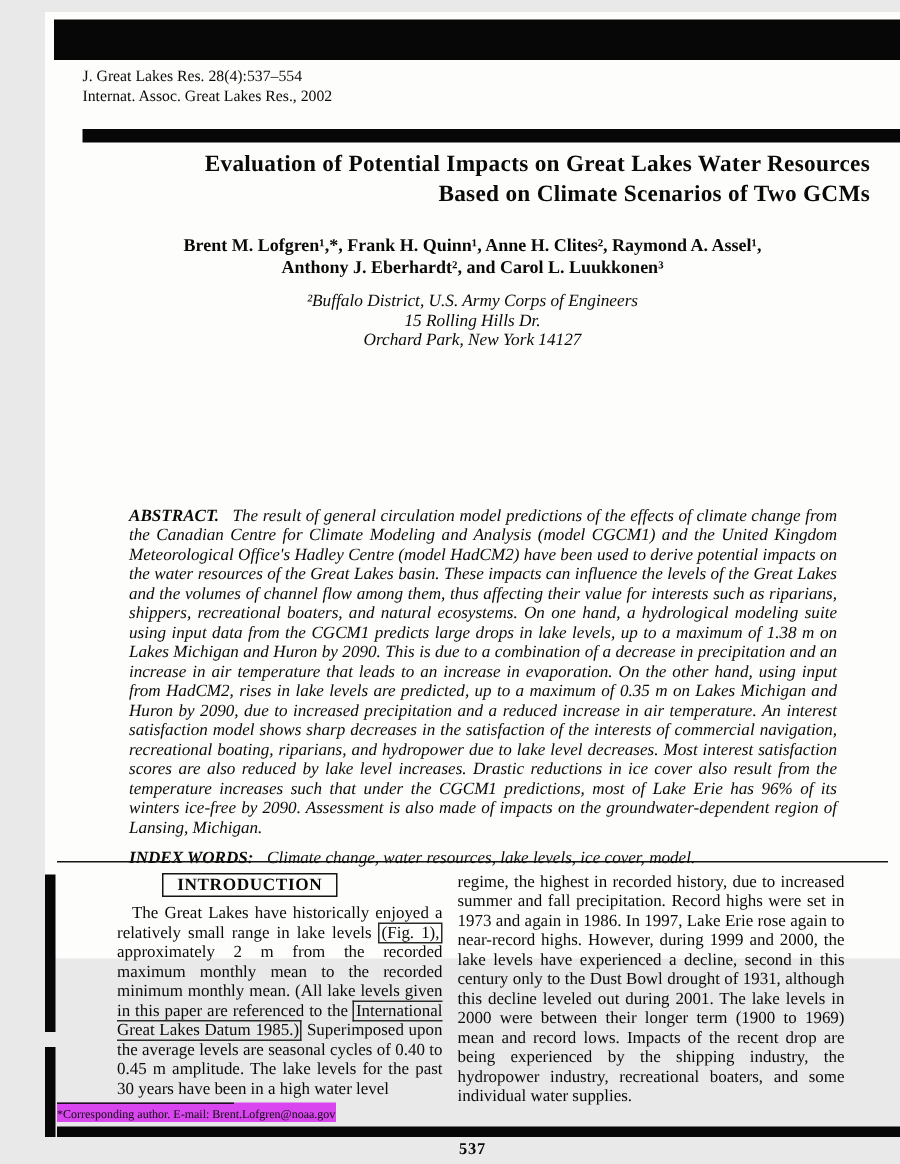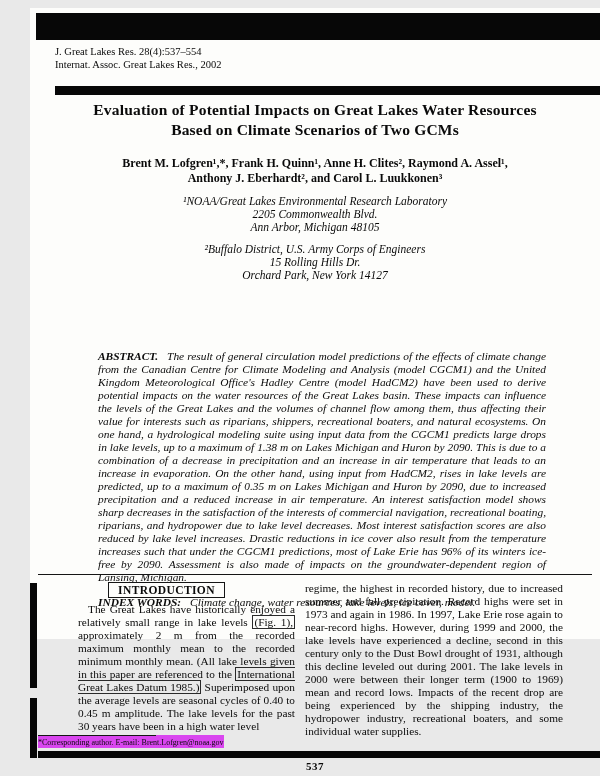--- a/index.html
+++ b/index.html
@@ -9,28 +9,28 @@
     font-family:"Liberation Serif","DejaVu Serif",serif;
   }
   .page{position:absolute;left:30px;top:8px;width:570px;height:631px;background:#fdfdfb;}
   .bar{position:absolute;background:#070707;}
   .bar-top{top:5px;left:6px;right:0;height:27px;}
   .bar-mid{top:78px;left:25px;right:0;height:9px;}
   .bar-bottom{top:743px;left:8px;right:0;height:7px;}
   .strip-1{top:575px;left:0;width:7px;height:105px;}
   .strip-2{top:690px;left:0;width:7px;height:60px;}
   .citation{position:absolute;top:37px;left:25px;font-size:10.5px;line-height:13px;}
-  .title{position:absolute;top:92px;left:20px;right:20px;margin:0;text-align:center;
+  .title{position:absolute;top:92px;left:20px;right:20px;margin:0;text-align:right;
          font-size:15.5px;font-weight:bold;line-height:20px;white-space:pre-line;letter-spacing:.2px;}
   .authors{position:absolute;top:148px;left:20px;right:20px;text-align:center;
            font-size:12px;font-weight:bold;line-height:15px;white-space:pre-line;}
   .affiliations{position:absolute;top:187px;left:0;right:0;text-align:center;}
   .affiliation{font-style:italic;font-size:11.5px;line-height:13px;margin-bottom:9px;white-space:pre-line;}
   .front{position:absolute;top:330px;left:56px;right:42px;}
-  .abstract,.index-words{font-style:italic;font-size:11.4px;line-height:13px;text-align:justify;margin:12px;}
+  .abstract,.index-words{font-style:italic;font-size:11.4px;line-height:13px;text-align:justify;margin:0;}
   .index-words{margin-top:7px;text-align:left;}
   .lead{font-weight:bold;margin-right:9px;}
   .divider{position:absolute;top:566px;left:8px;right:8px;border-top:1px solid #151515;}
   .columns{position:absolute;top:574px;left:8px;right:37px;display:flex;gap:10px;}
   .col-left{flex:none;width:257px;position:relative;height:168px;}
   .col-right{flex:1;overflow:hidden;max-height:174px;}
   .col-text{font-size:11.3px;line-height:13px;text-align:justify;margin:0;}
   .indent{text-indent:10px;padding-left:40px;}
   .section-heading{display:block;width:fit-content;margin:0 auto 5px;border:1px solid #151515;
       padding:1px 9px;font-weight:bold;font-size:11.5px;letter-spacing:.4px;}
@@ -54,23 +54,20 @@
 
   <div class="bar bar-mid"></div>
 
   <h1 class="title">Evaluation of Potential Impacts on Great Lakes Water Resources
 Based on Climate Scenarios of Two GCMs</h1>
 
   <div class="authors">Brent M. Lofgren¹,*, Frank H. Quinn¹, Anne H. Clites², Raymond A. Assel¹,
 Anthony J. Eberhardt², and Carol L. Luukkonen³</div>
 
   <div class="affiliations">
-    <div class="affiliation">¹NOAA/Great Lakes Environmental Research Laboratory
-2205 Commonwealth Blvd.
-Ann Arbor, Michigan 48105</div>
     <div class="affiliation">²Buffalo District, U.S. Army Corps of Engineers
 15 Rolling Hills Dr.
 Orchard Park, New York 14127</div>
   </div>
 
   <div class="front">
     <p class="abstract"><span class="lead">ABSTRACT.</span><span>The result of general circulation model predictions of the effects of climate change from the Canadian Centre for Climate Modeling and Analysis (model CGCM1) and the United Kingdom Meteorological Office's Hadley Centre (model HadCM2) have been used to derive potential impacts on the water resources of the Great Lakes basin. These impacts can influence the levels of the Great Lakes and the volumes of channel flow among them, thus affecting their value for interests such as riparians, shippers, recreational boaters, and natural ecosystems. On one hand, a hydrological modeling suite using input data from the CGCM1 predicts large drops in lake levels, up to a maximum of 1.38 m on Lakes Michigan and Huron by 2090. This is due to a combination of a decrease in precipitation and an increase in air temperature that leads to an increase in evaporation. On the other hand, using input from HadCM2, rises in lake levels are predicted, up to a maximum of 0.35 m on Lakes Michigan and Huron by 2090, due to increased precipitation and a reduced increase in air temperature. An interest satisfaction model shows sharp decreases in the satisfaction of the interests of commercial navigation, recreational boating, riparians, and hydropower due to lake level decreases. Most interest satisfaction scores are also reduced by lake level increases. Drastic reductions in ice cover also result from the temperature increases such that under the CGCM1 predictions, most of Lake Erie has 96% of its winters ice-free by 2090. Assessment is also made of impacts on the groundwater-dependent region of Lansing, Michigan.</span></p>
     <p class="index-words"><span class="lead">INDEX WORDS:</span><span>Climate change, water resources, lake levels, ice cover, model.</span></p>
   </div>
 

